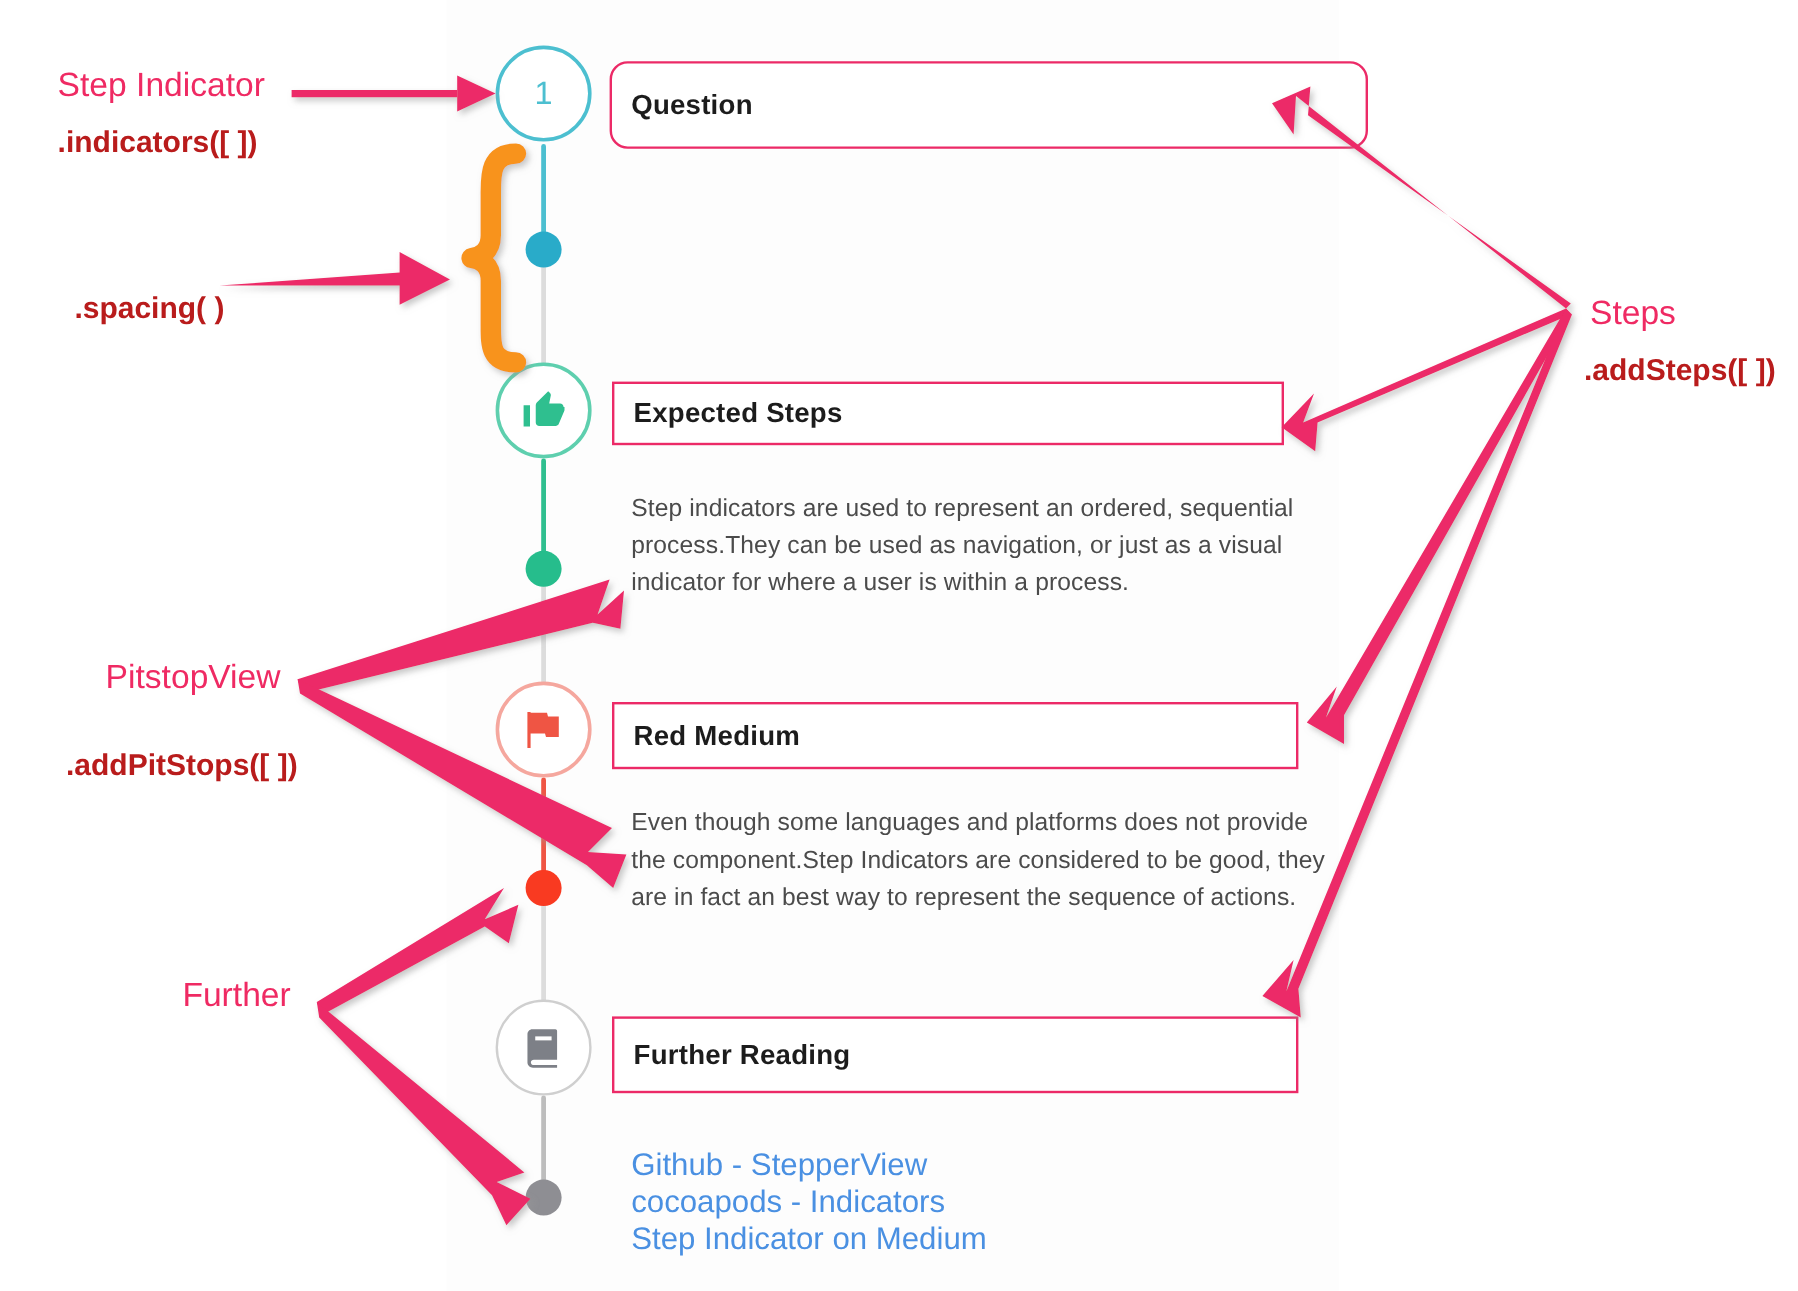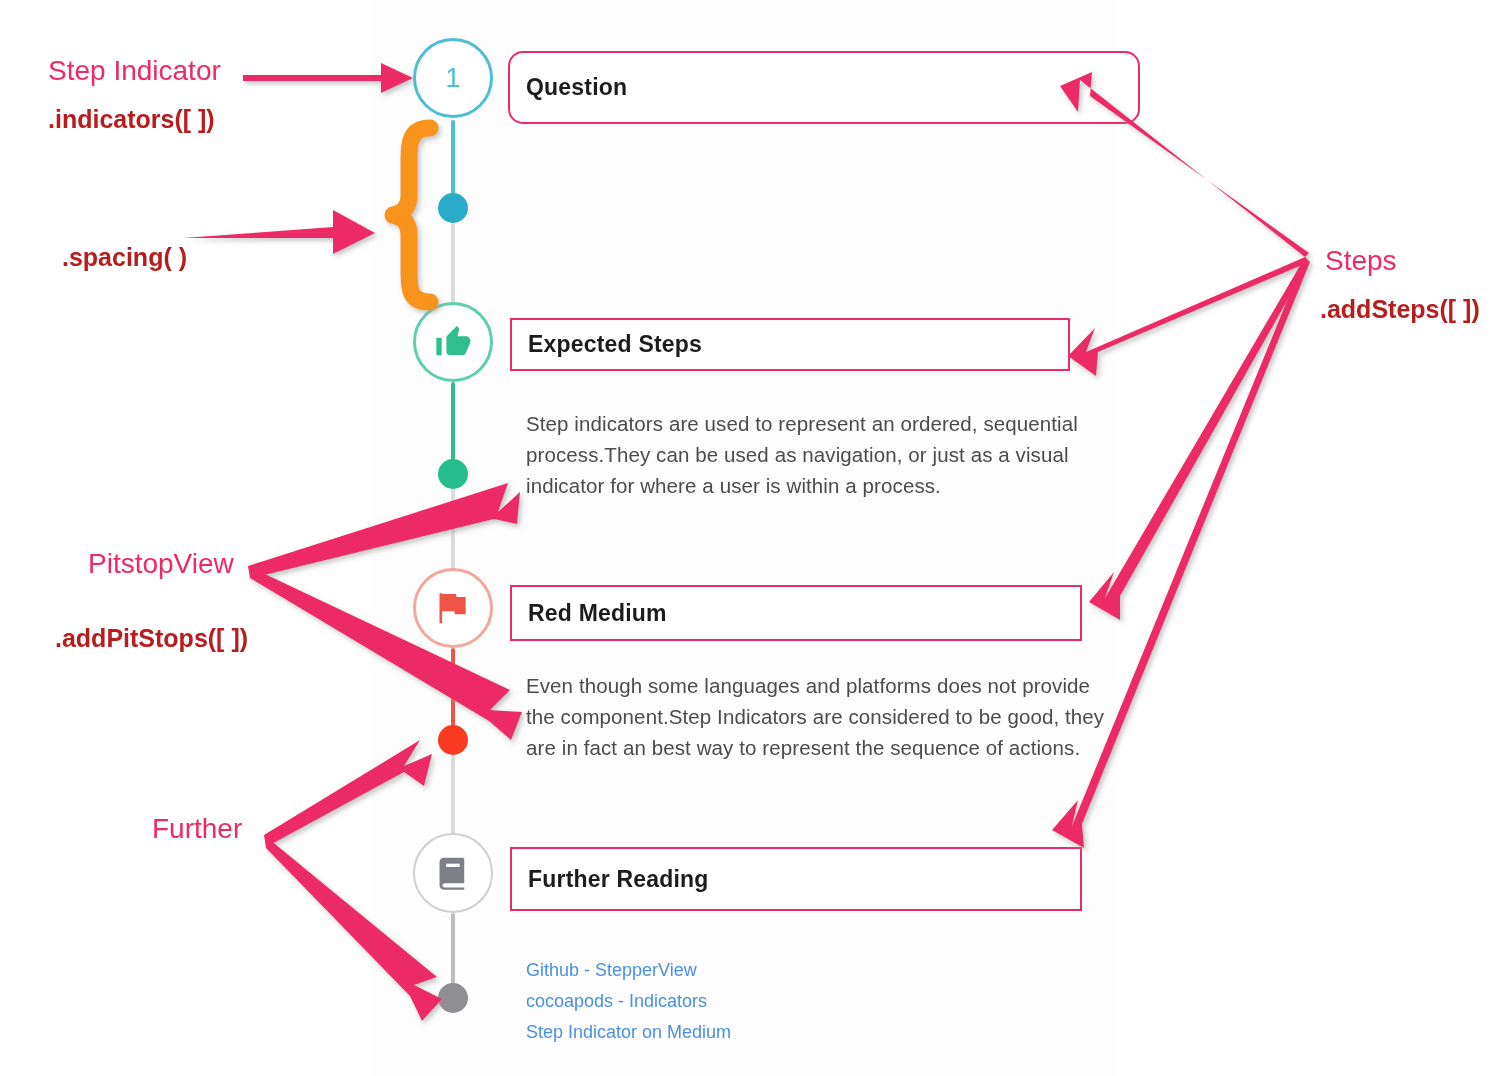--- a/index.html
+++ b/index.html
@@ -41,21 +41,21 @@
     display:flex;align-items:center;
   }
   .title-box .title-text{
     font-size:23px;font-weight:bold;color:#1c1c1c;
     letter-spacing:.2px;padding-left:16px;
   }
   .body-text{
     position:absolute;font-size:20.5px;line-height:31px;color:#4b4b4b;
     font-weight:400;letter-spacing:.1px;
   }
-  .link-list{position:absolute;font-size:18px;line-height:31px;color:#4a90e2;}
+  .link-list{position:absolute;font-size:26px;line-height:31px;color:#4a90e2;}
   .link-list a{color:#4a90e2;text-decoration:none;display:block;}
 
   
   .anno{position:absolute;white-space:nowrap;}
   .anno-plain{
     color:#ef2a63;font-size:28px;font-weight:400;
     font-family:"Liberation Sans","DejaVu Sans",sans-serif;
   }
   .anno-code{
     color:#b91c1c;font-size:25px;font-weight:bold;

